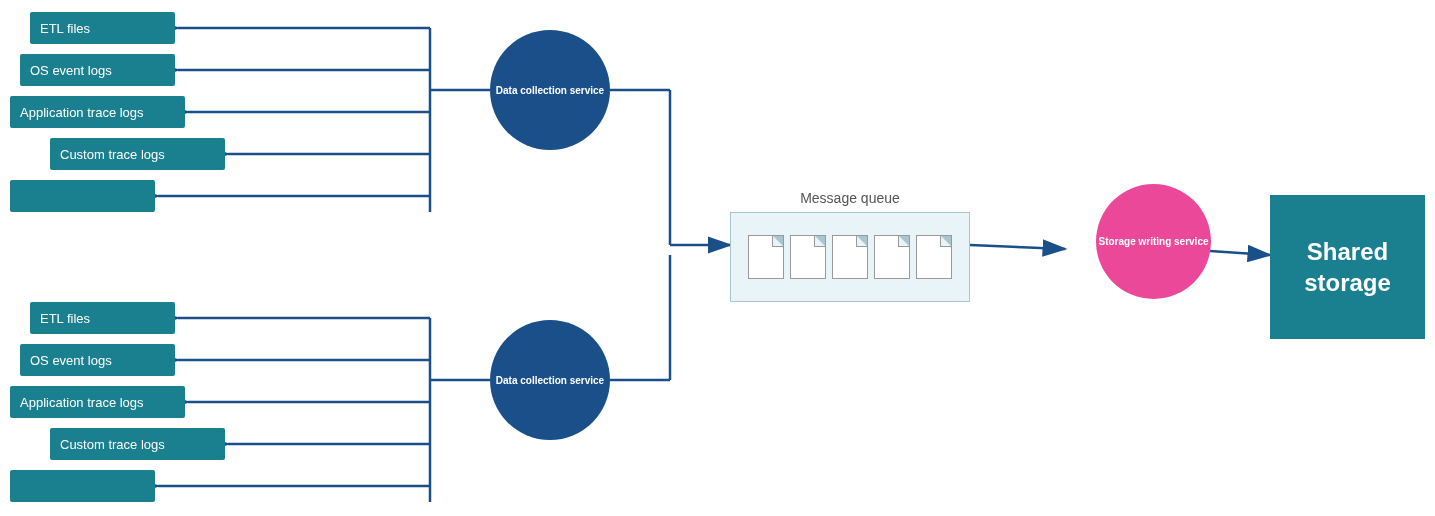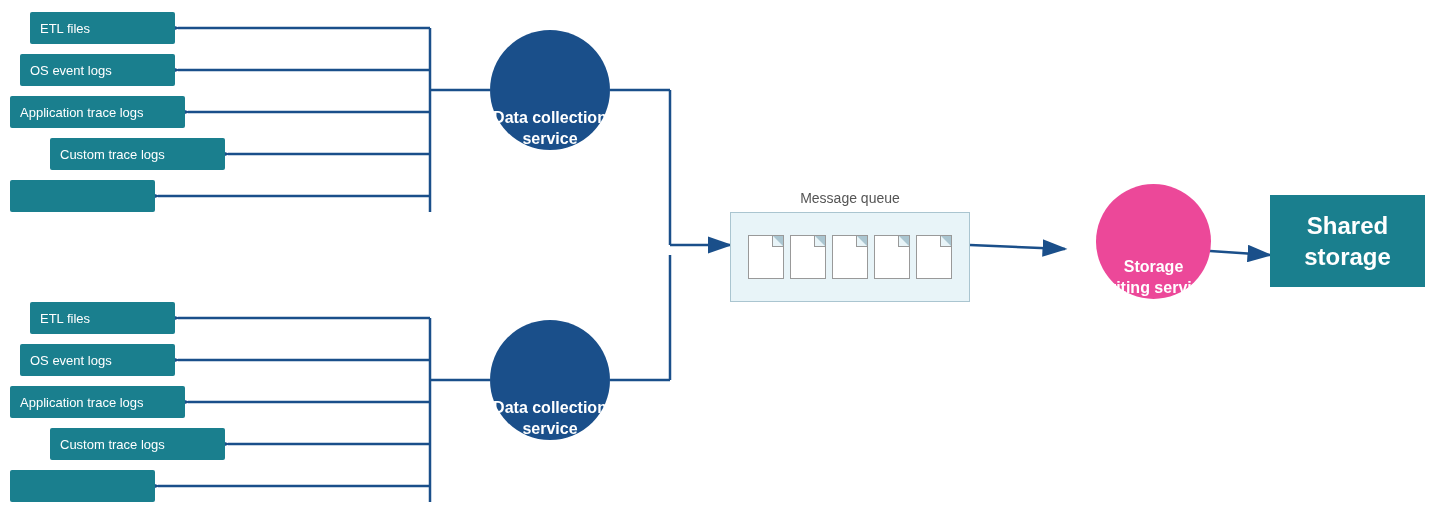--- a/index.html
+++ b/index.html
@@ -43,25 +43,25 @@
     .bot-os { width: 155px; height: 32px; left: 20px; top: 344px; }
     .bot-app { width: 175px; height: 32px; left: 10px; top: 386px; }
     .bot-custom { width: 175px; height: 32px; left: 50px; top: 428px; }
     .bot-extra { width: 145px; height: 32px; left: 10px; top: 470px; }
 
     
     .circle-node {
       position: absolute;
       border-radius: 50%;
       display: flex;
-      align-items: flex-end;
+      align-items: center;
       justify-content: center;
       text-align: center;
       color: white;
-      font-size: 16px;
+      font-size: 10px;
       font-weight: 600;
       line-height: 1.3;
     }
 
     .data-collection-top {
       width: 120px;
       height: 120px;
       background: #1a4f8a;
       left: 490px;
       top: 30px;
@@ -151,21 +151,21 @@
       font-size: 24px;
       font-weight: 700;
       display: flex;
       align-items: center;
       justify-content: center;
       text-align: center;
       line-height: 1.3;
       left: 1270px;
       top: 195px;
       width: 155px;
-      height: 92px;
+      height: 144px;
     }
 
     
     .arrows-svg {
       position: absolute;
       top: 0;
       left: 0;
       width: 1435px;
       height: 516px;
       pointer-events: none;

